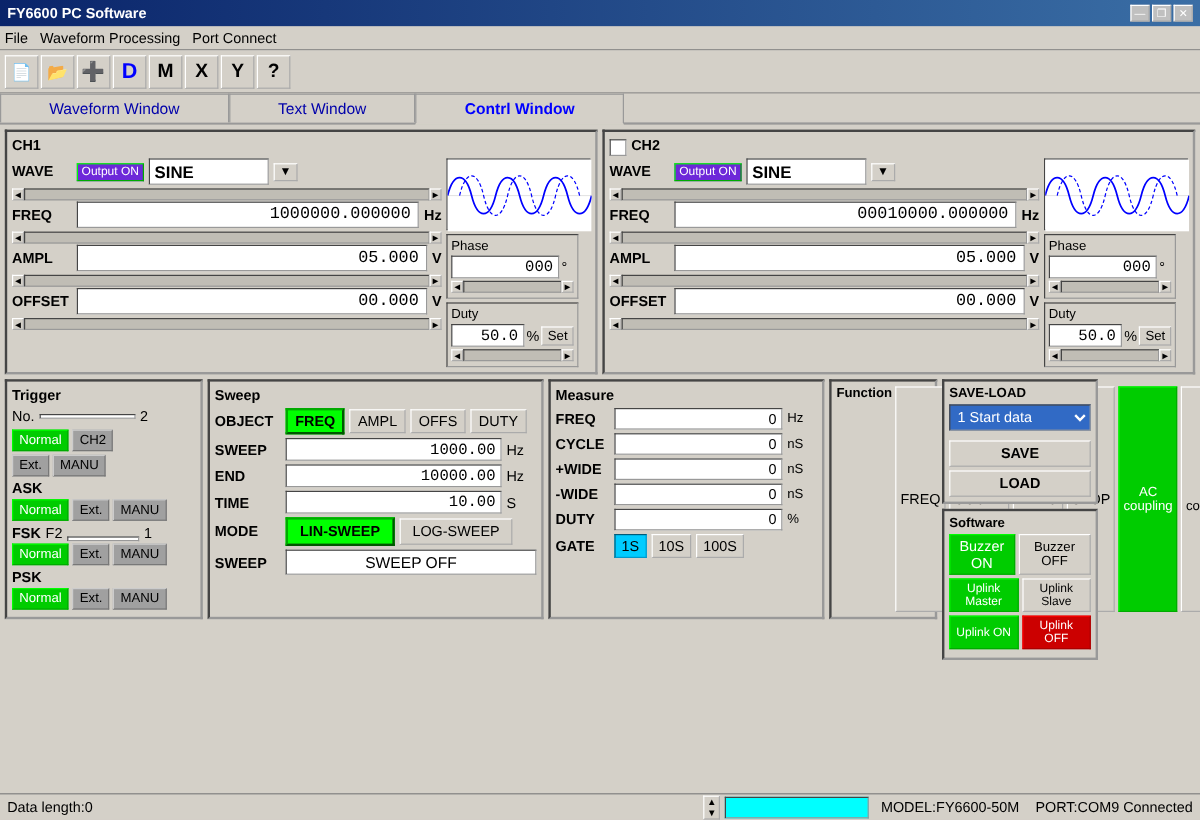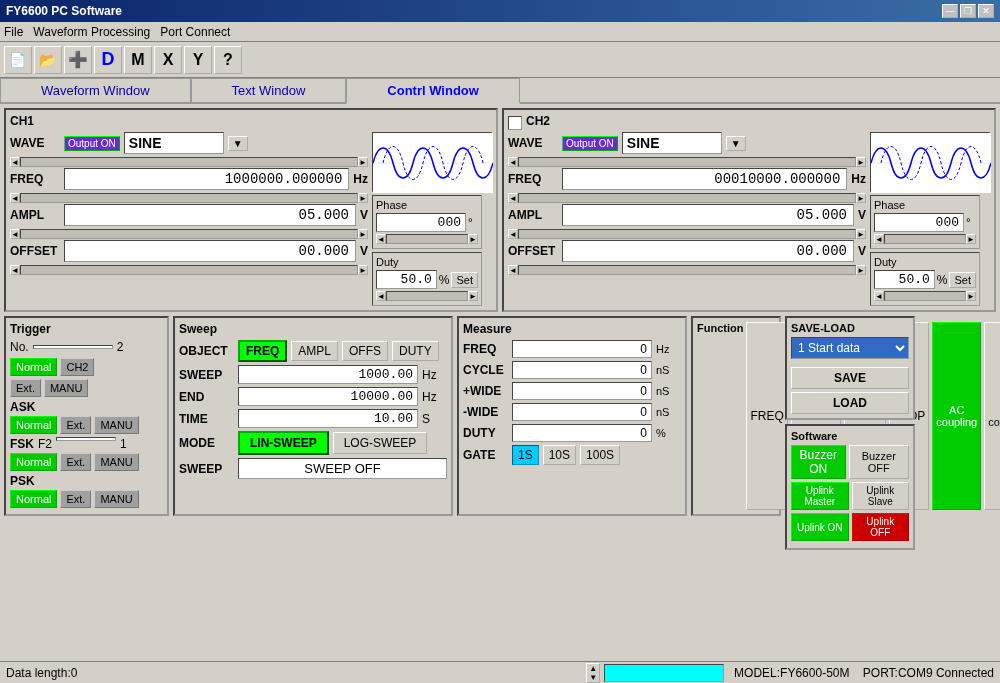--- a/index.html
+++ b/index.html
@@ -788,21 +788,21 @@
       <div style="margin-top:3px;">
         <span class="ask-label">ASK</span>
         <div class="trigger-btn-row" style="margin-top:2px;">
           <button class="green-btn">Normal</button>
           <button class="gray-btn">Ext.</button>
           <button class="gray-btn">MANU</button>
         </div>
       </div>
 
       <div style="margin-top:3px;">
-        <div style="display:flex; align-items:flex-start; gap:4px;">
+        <div style="display:flex; align-items:flex-end; gap:4px;">
           <span class="ask-label">FSK</span>
           <span>F2</span>
           <div class="no-input" style="width:60px;"></div>
           <span>1</span>
         </div>
         <div class="trigger-btn-row" style="margin-top:2px;">
           <button class="green-btn">Normal</button>
           <button class="gray-btn">Ext.</button>
           <button class="gray-btn">MANU</button>
         </div>

